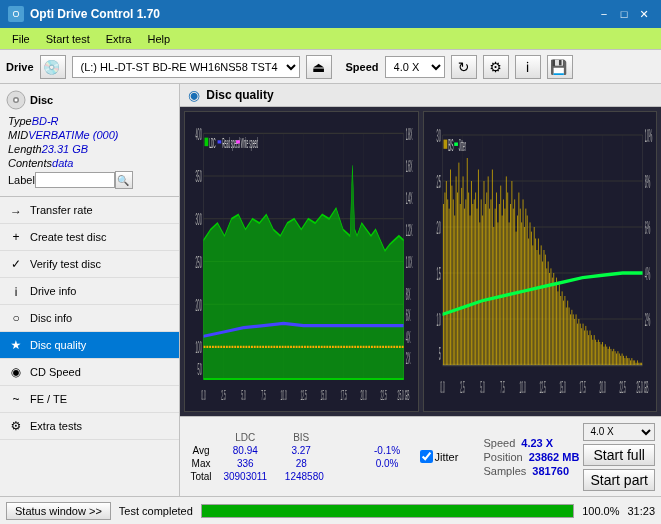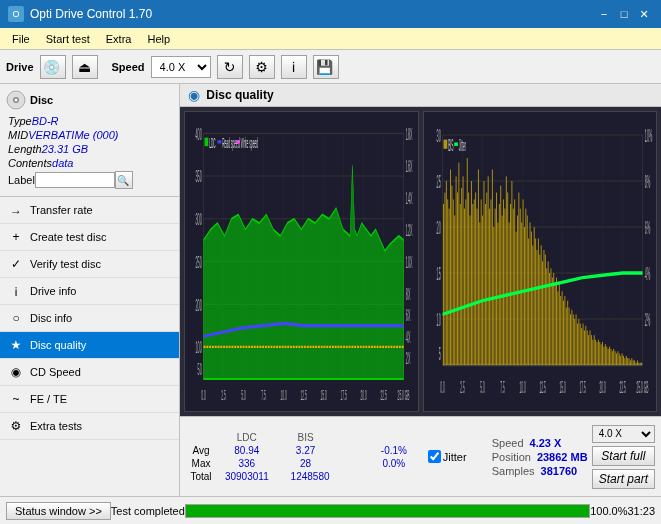--- a/index.html
+++ b/index.html
@@ -2,26 +2,26 @@
 <html><head>
   <meta charset="utf-8">
   <style>
     * { box-sizing: border-box; margin: 0; padding: 0; }
     body { font-family: 'Segoe UI', Tahoma, sans-serif; font-size: 11px; background: #f0f0f0; width: 661px; height: 524px; overflow: hidden; }
     
     
     .title-bar { background: #1a6fb5; color: white; display: flex; align-items: center; justify-content: space-between; padding: 4px 8px; height: 28px; }
     .title-bar-left { display: flex; align-items: center; gap: 6px; }
     .title-icon { width: 16px; height: 16px; background: #4a9fd4; border-radius: 2px; display: flex; align-items: center; justify-content: center; font-size: 9px; color: white; }
-    .title-text { font-size: 12px; font-weight: normal; }
+    .title-text { font-size: 12px; font-weight: bold; }
     .title-controls { display: flex; gap: 2px; }
     .title-btn { width: 18px; height: 16px; border: none; cursor: pointer; font-size: 11px; display: flex; align-items: center; justify-content: center; color: white; background: transparent; }
 
     
-    .menu-bar { background: #fef9c3; border-bottom: 1px solid #c0c0c0; display: flex; padding: 2px 4px; height: 22px; align-items: center; }
+    .menu-bar { background: #bef264; border-bottom: 1px solid #c0c0c0; display: flex; padding: 2px 4px; height: 22px; align-items: center; }
     .menu-item { padding: 2px 8px; cursor: pointer; font-size: 11px; color: #000; }
 
     
     .toolbar { background: #f0f0f0; border-bottom: 1px solid #c0c0c0; padding: 3px 6px; display: flex; align-items: center; gap: 6px; height: 34px; }
     .toolbar-label { font-size: 11px; font-weight: bold; color: #000; }
     .drive-select { font-size: 11px; padding: 2px 4px; border: 1px solid #a0a0a0; background: white; height: 22px; min-width: 200px; }
     .toolbar-icon-btn { width: 26px; height: 24px; border: 1px solid #a0a0a0; background: linear-gradient(to bottom, #fff, #e0e0e0); cursor: pointer; display: flex; align-items: center; justify-content: center; font-size: 14px; }
     .speed-label { font-size: 11px; font-weight: bold; margin-left: 8px; }
     .speed-select { font-size: 11px; padding: 2px 4px; border: 1px solid #a0a0a0; background: white; height: 22px; width: 60px; }
 
@@ -40,21 +40,21 @@
     .label-row { display: flex; align-items: center; gap: 0; padding: 1px 2px; }
     .label-input { border: 1px solid #a0a0a0; width: 80px; height: 16px; font-size: 10px; padding: 0 2px; }
     .label-btn { width: 18px; height: 18px; border: 1px solid #a0a0a0; background: linear-gradient(to bottom, #fff, #e0e0e0); cursor: pointer; display: flex; align-items: center; justify-content: center; font-size: 10px; }
 
     .nav-item { display: flex; align-items: center; gap: 6px; padding: 5px 8px; cursor: pointer; border-bottom: 1px solid #ddd; font-size: 11px; color: #000; }
     .nav-item.active { background: #0078d4; color: white; }
     .nav-item.active .nav-icon { color: white; }
     .nav-icon { width: 16px; height: 16px; display: flex; align-items: center; justify-content: center; font-size: 12px; }
 
     
-    .status-bar { height: 28px; background: #f0f0f0; border-top: 1px solid #c0c0c0; display: flex; align-items: center; padding: 0 6px; }
+    .status-bar { height: 28px; background: #f0f0f0; border-top: 1px solid #c0c0c0; display: flex; align-items: center; padding: 0 6px; gap: 8px; }
     .status-btn { font-size: 11px; padding: 2px 8px; border: 1px solid #a0a0a0; background: linear-gradient(to bottom, #fff, #e0e0e0); cursor: pointer; }
     .progress-bar-container { flex: 1; height: 14px; border: 1px solid #a0a0a0; background: white; }
     .progress-bar-fill { height: 100%; background: #00aa00; }
 
     
     .content { flex: 1; background: white; overflow: hidden; display: flex; flex-direction: column; }
     .content-header { background: #e8e8e8; border-bottom: 1px solid #c0c0c0; padding: 3px 8px; display: flex; align-items: center; gap: 6px; }
     .content-title { font-size: 12px; font-weight: bold; color: #000; }
 
     
@@ -67,21 +67,21 @@
     .stats-bar { background: #f0f0f0; border-top: 1px solid #c0c0c0; padding: 2px 6px; display: flex; align-items: center; gap: 4px; height: 80px; flex-shrink: 0; }
     .stats-table { flex: 1; }
     .stats-table table { border-collapse: collapse; font-size: 10px; width: 100%; }
     .stats-table td { text-align: center; padding: 1px 4px; color: #000; }
     .checkbox-label { display: flex; align-items: center; gap: 2px; font-size: 11px; }
     .speed-info { display: flex; flex-direction: column; gap: 2px; font-size: 11px; }
     .speed-row { display: flex; gap: 6px; }
     .speed-key { color: #555; }
     .speed-val { color: #0000cc; font-weight: bold; }
     .action-btns { display: flex; flex-direction: column; gap: 3px; }
-    .action-btn { font-size: 12px; padding: 2px 6px; border: 1px solid #a0a0a0; background: linear-gradient(to bottom, #fff, #e0e0e0); cursor: pointer; white-space: nowrap; font-style: italic; }
+    .action-btn { font-size: 14px; padding: 2px 6px; border: 1px solid #a0a0a0; background: linear-gradient(to bottom, #fff, #e0e0e0); cursor: pointer; white-space: nowrap; }
     .speed-dropdown { font-size: 10px; padding: 1px 2px; border: 1px solid #a0a0a0; height: 18px; }
   </style>
 </head>
 <body>
 
 <div class="title-bar">
   <div class="title-bar-left">
     <div class="title-icon">O</div>
     <span class="title-text">Opti Drive Control 1.70</span>
   </div>
@@ -95,20 +95,23 @@
 <div class="menu-bar">
   <div class="menu-item">File</div>
   <div class="menu-item">Start test</div>
   <div class="menu-item">Extra</div>
   <div class="menu-item">Help</div>
 </div>
 
 <div class="toolbar">
   <span class="toolbar-label">Drive</span>
   <button class="toolbar-icon-btn">💿</button>
+  <select class="drive-select">
+    <option>(L:) HL-DT-ST BD-RE  WH16NS58 TST4</option>
+  </select>
   <button class="toolbar-icon-btn">⏏</button>
   <span class="speed-label">Speed</span>
   <select class="speed-select">
     <option>4.0 X</option>
     <option>1.0 X</option>
     <option>2.0 X</option>
     <option>8.0 X</option>
   </select>
   <button class="toolbar-icon-btn">↻</button>
   <button class="toolbar-icon-btn">⚙</button>

